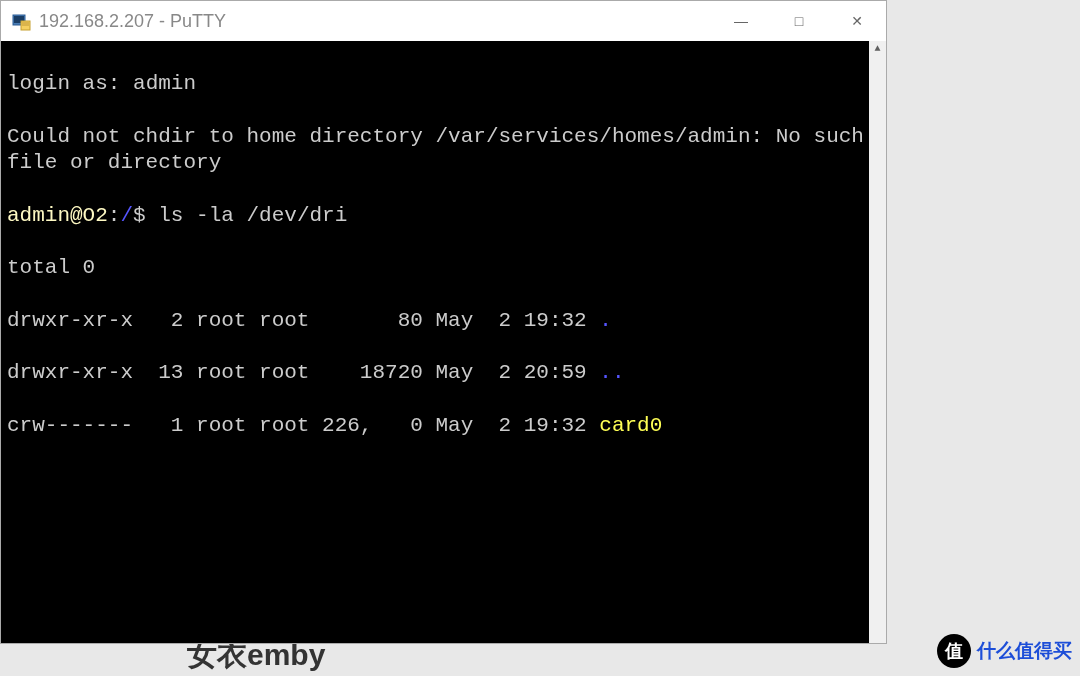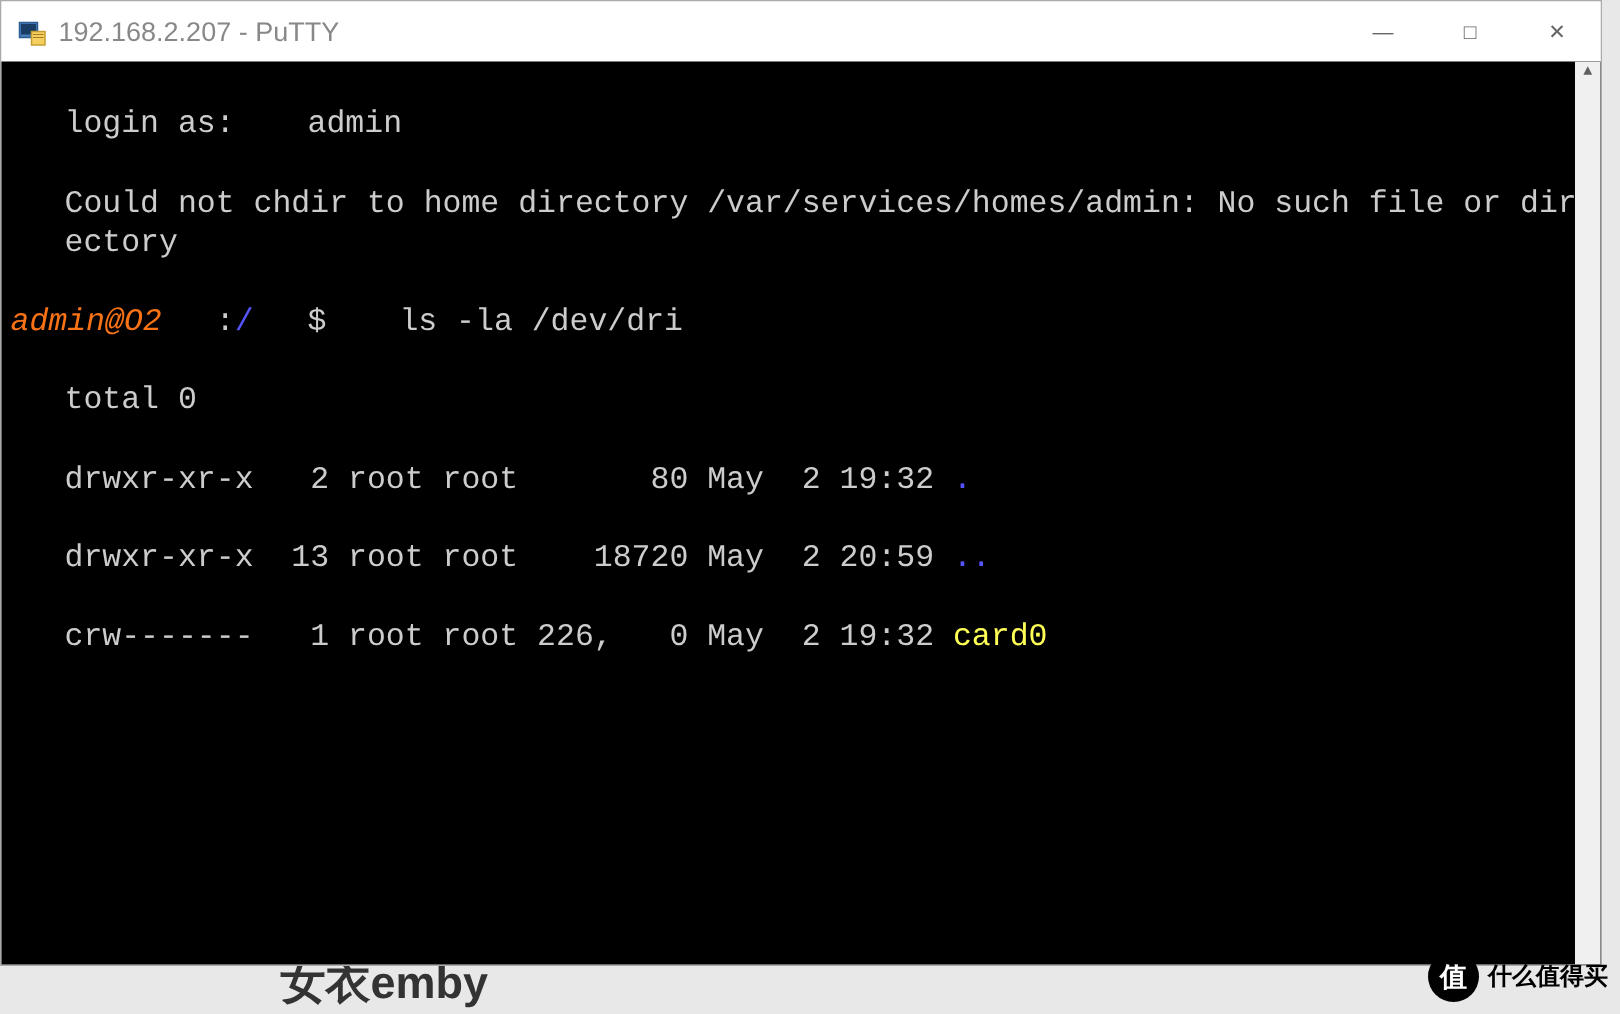--- a/index.html
+++ b/index.html
@@ -12,21 +12,21 @@
       height: 676px;
       background: #e8e8e8;
       font-family: "Consolas", "Courier New", monospace;
       position: relative;
       overflow: hidden;
     }
     .window {
       position: absolute;
       top: 0;
       left: 0;
-      width: 1068px;
+      width: 887px;
       height: 644px;
       background: #fff;
       border: 1px solid #aaa;
       display: flex;
       flex-direction: column;
     }
     .titlebar {
       height: 40px;
       background: #fff;
       display: flex;
@@ -92,32 +92,30 @@
       font-size: 10px;
     }
     .terminal-content {
       white-space: pre;
       font-family: "Consolas", "Courier New", monospace;
     }
     .line {
       display: block;
     }
     .green {
-      color: #f97316;
-      font-style: italic;
+      color: #fef9c3;
     }
     .blue {
       color: #5555ff;
     }
     .yellow {
       color: #ffff55;
     }
     .white {
       color: #cccccc;
-      margin-left: 36px;
     }
     .cursor {
       display: inline-block;
       width: 12px;
       height: 22px;
       border: 1px solid #55ff55;
       vertical-align: text-bottom;
       background: transparent;
     }
     .watermark {
@@ -135,23 +133,23 @@
       background: #000;
       color: #fff;
       display: flex;
       align-items: center;
       justify-content: center;
       font-family: sans-serif;
       font-size: 18px;
       font-weight: bold;
     }
     .watermark-text {
-      color: #000000;
+      color: #1d4ed8;
       font-family: Liberation Serif, serif;
-      font-size: 16px;
+      font-size: 19px;
       font-weight: bold;
     }
     .bg-text {
       position: absolute;
       bottom: 0;
       left: 150px;
       font-family: sans-serif;
       font-size: 30px;
       font-weight: bold;
       color: #333;

